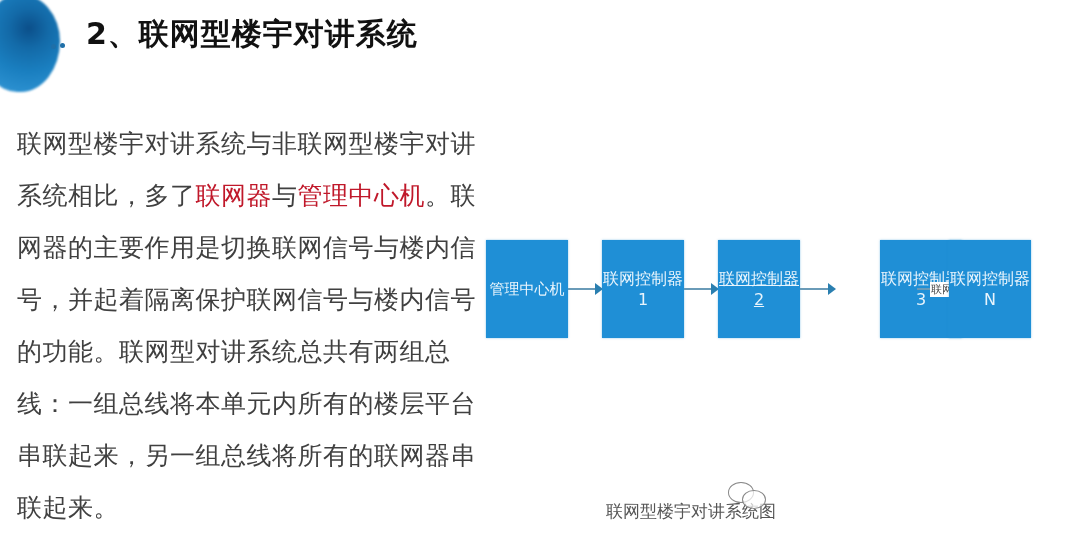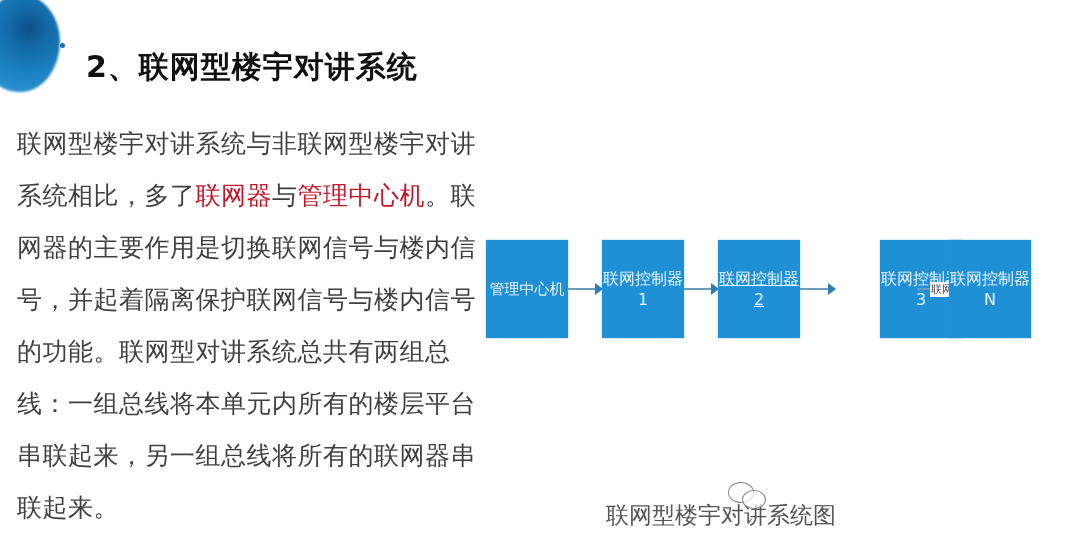--- a/index.html
+++ b/index.html
@@ -10,21 +10,21 @@
   }
   .ink-blot {
     position:absolute; left:-18px; top:-6px; width:78px; height:98px;
     border-radius:48% 52% 50% 45% / 55% 48% 52% 45%;
     background: radial-gradient(circle at 60% 35%, #0b4f8a 0%, #136aa8 25%, #1a7fc0 55%, #2a8fcf 80%, rgba(42,143,207,0) 100%);
     filter: blur(1px);
   }
   .ink-dot { position:absolute; width:5px; height:5px; border-radius:50%; background:#1f6fa8; }
   .title {
     position:absolute; left:86px; top:14px;
-    font-size:30px; font-weight:bold; color:#111111; letter-spacing:1px;margin-top:33px;
+    font-size:30px; font-weight:bold; color:#111111; letter-spacing:1px;
   }
   .body-text {
     position:absolute; left:17px; top:118px; width:470px;
     font-size:25px; line-height:52px; color:#404040; letter-spacing:0.5px;
   }
   .hl { color:#c0182a; }
   .box {
     position:absolute; top:240px; width:82px; height:98px;
     background:#1f8fd6; color:#e8f4fc;
     display:flex; align-items:center; justify-content:center;
@@ -35,21 +35,21 @@
   .arrow { position:absolute; top:288px; height:2px; background:#6a9bb8; }
   .arrow-head {
     position:absolute; top:283px; width:0; height:0;
     border-top:6px solid transparent; border-bottom:6px solid transparent;
     border-left:8px solid #2a7fb0;
   }
   .bus-label {
     position:absolute; top:282px; left:930px; font-size:11px; color:#444; background:#fff; padding:0 1px;
   }
   .caption {
-    position:absolute; left:606px; top:500px; font-size:23px; color:#555555;
+    position:absolute; left:606px; top:500px; font-size:17px; color:#555555;
   }
   .watermark {
     position:absolute; left:728px; top:482px; font-size:22px; color:rgba(110,110,110,0.75);
     display:flex; align-items:center; gap:6px;
     -webkit-text-stroke:0.5px rgba(255,255,255,0.6);
   }
   .wechat-icon { position:relative; width:40px; height:28px; }
   .bubble1 { position:absolute; left:0; top:0; width:24px; height:19px; border:1.5px solid #888; border-radius:50%; background:rgba(255,255,255,0.6); }
   .bubble2 { position:absolute; left:14px; top:8px; width:22px; height:17px; border:1.5px solid #888; border-radius:50%; background:rgba(255,255,255,0.7); }
 </style>

